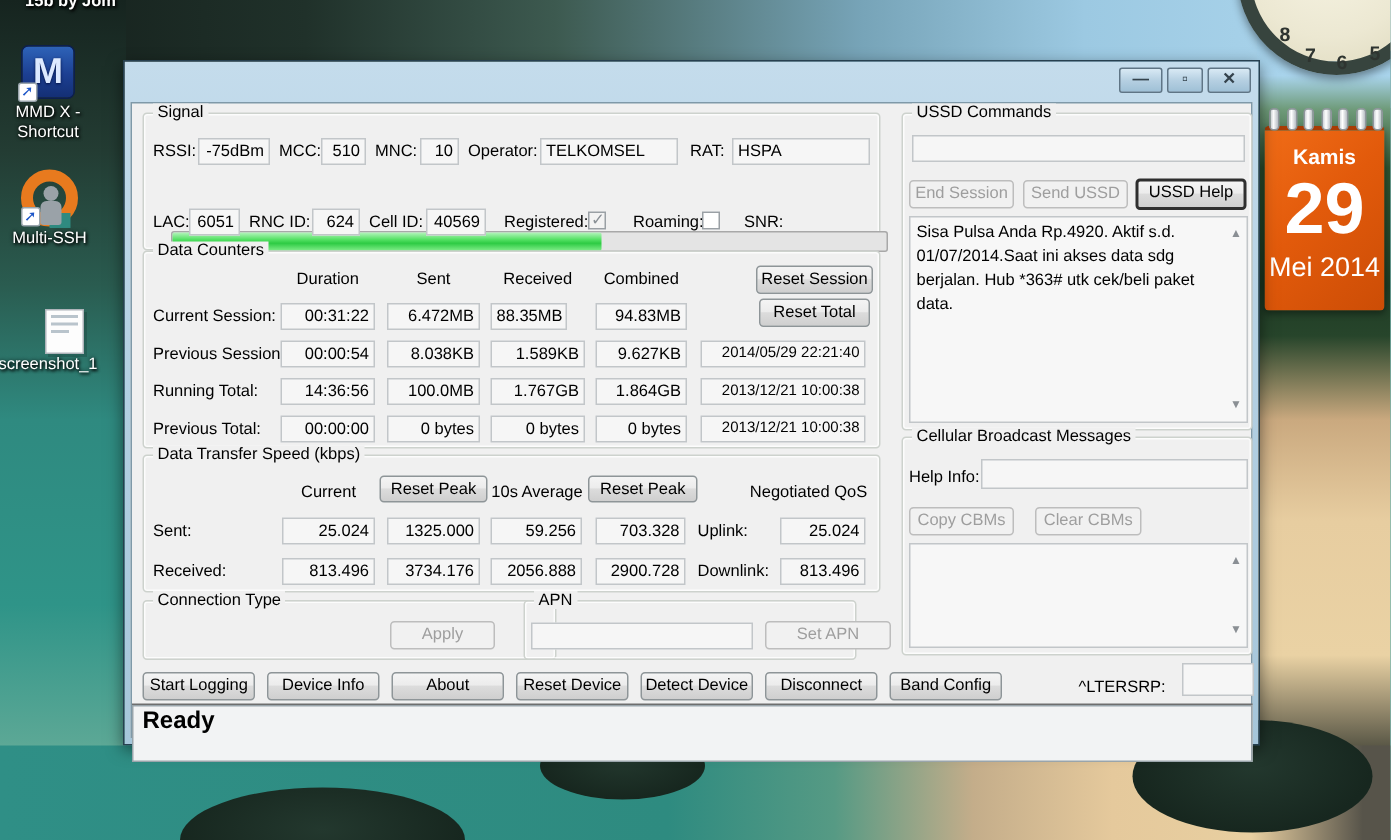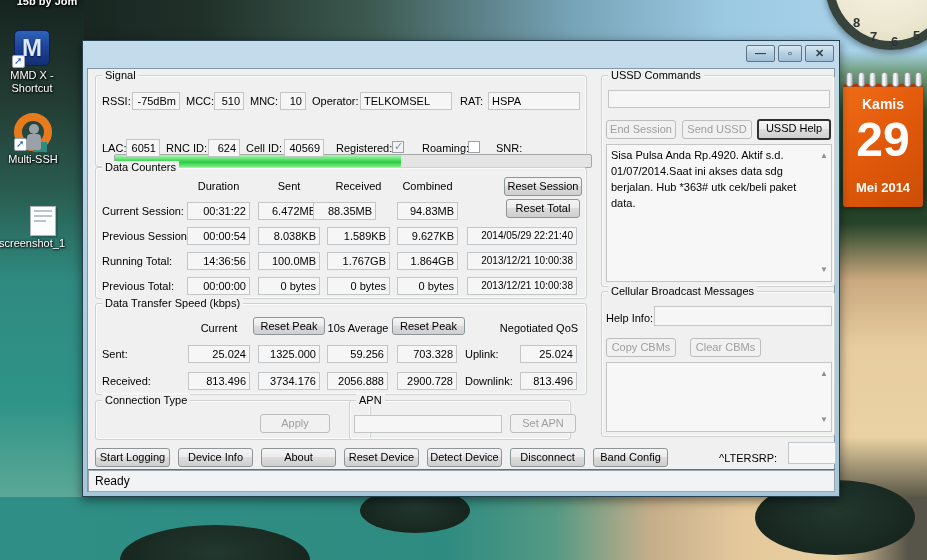--- a/index.html
+++ b/index.html
@@ -38,21 +38,21 @@
     border:9px solid #37443e; background:radial-gradient(circle at 45% 35%,#f7f4e4 0%,#ece8d2 60%,#ddd8bc 100%);
     box-shadow:0 3px 6px rgba(0,0,0,.4); }
   .clock-num { position:absolute; color:#2e3430; font-weight:bold; font-size:13px; }
   .cal-rings { left:846px; top:72px; width:76px; height:16px; display:flex; justify-content:space-between; z-index:3; }
   .ring { width:7px; height:15px; background:linear-gradient(90deg,#cfd4d8,#ffffff 40%,#b8bec4); border:1px solid #8f969c; border-radius:3px; }
   .cal-body { left:843px; top:84px; width:80px; height:123px; border-radius:3px;
     background:linear-gradient(135deg,#f06c17 0%,#e25a0b 45%,#cc4d06 100%);
     border-top:3px solid #a83c04; box-shadow:0 2px 4px rgba(0,0,0,.35); z-index:2; text-align:center; color:#fff; }
   .cal-day-name { margin-top:9px; font-size:14px; font-weight:bold; }
   .cal-day { font-size:48px; font-weight:bold; line-height:52px; margin-top:2px; }
-  .cal-month { font-size:13px; font-weight:bold; margin-top:14px; }
+  .cal-month { font-size:18px; font-weight:normal; margin-top:2px; }
 
   
   .window { left:82px; top:40px; width:758px; height:457px; z-index:5;
     background:linear-gradient(180deg,#c4dcec 0%,#b2cfe2 50%,#a6c6da 100%);
     border:1px solid #274050; box-shadow:0 3px 10px rgba(0,0,0,.5); }
   .titlebar { position:absolute; left:0; top:0; width:100%; height:27px;
     background:linear-gradient(90deg,rgba(18,34,28,.92) 0%,rgba(45,70,62,.85) 22%,rgba(95,130,130,.6) 45%,rgba(150,195,220,.55) 68%,rgba(175,215,238,.6) 100%); }
   .title-text { position:absolute; left:28px; top:6px; font-size:12px; color:#0d1215; text-shadow:0 0 5px rgba(255,255,255,.55); }
   .app-icon { position:absolute; left:9px; top:6px; width:13px; height:15px; background:linear-gradient(180deg,#e8eef2,#b9c4cc); border:1px solid #55606a; border-radius:2px; }
   .app-icon::before { content:""; position:absolute; left:2px; top:2px; width:7px; height:7px; background:#7fb2d8; border:1px solid #4a6a85; }
@@ -74,21 +74,21 @@
   .cb { position:absolute; width:12px; height:12px; background:#fff; border:1px solid #9aa0a5; }
   .cb.checked { background:#f3f3f3; }
   .cb.checked::before { content:"✓"; position:absolute; left:1px; top:-2px; font-size:11px; color:#8a9096; }
   .pbar { position:absolute; left:18px; top:78px; width:478px; height:14px; background:#e4e4e4; border:1px solid #a8a8a8; border-radius:2px; }
   .pfill { height:100%; background:linear-gradient(180deg,#b4f4bc 0%,#52e062 40%,#2ecb44 60%,#7dec86 100%); border-radius:1px; }
   .combo { position:absolute; height:20px; background:#f7f7f7; border:1px solid #a8aeb3; font-size:11px; line-height:18px; padding:0 4px; }
   .combo::after { content:"▼"; position:absolute; right:4px; top:4px; font-size:8px; color:#333; }
   .txtarea { position:absolute; background:#f7f7f7; border:1px solid #c2c6c9; font-size:11px; line-height:16px; padding:2px 16px 2px 4px; }
   .scr-up::before { content:"▲"; position:absolute; right:3px; top:3px; font-size:8px; color:#8a8f94; }
   .scr-dn::after { content:"▼"; position:absolute; right:3px; bottom:3px; font-size:8px; color:#8a8f94; }
-  .statusbar { position:absolute; left:5px; top:429px; width:747px; height:22px; background:#f2f3f4; border:1px solid #9aa5ab; box-shadow:0 -1px 0 #6e6e6e; font-size:12px; line-height:20px; padding-left:6px; }
+  .statusbar { position:absolute; left:5px; top:429px; width:747px; height:38px; background:#f2f3f4; border:1px solid #9aa5ab; box-shadow:0 -1px 0 #6e6e6e; font-size:16px; line-height:20px; padding-left:6px;font-weight:bold; }
   .hdr { position:absolute; font-size:11px; text-align:center; }
   .ts { font-size:10px; letter-spacing:0; }
 </style>
 </head>
 <body>
 
 <div class="abs wall-base"></div>
 <div class="abs wall-top"></div>
 <div class="abs wall-left"></div>
 <div class="abs wall-right"></div>
@@ -191,21 +191,21 @@
     <span class="hdr" style="left:91px;top:12px;width:63px;">Duration</span>
     <span class="hdr" style="left:162px;top:12px;width:62px;">Sent</span>
     <span class="hdr" style="left:231px;top:12px;width:63px;">Received</span>
     <span class="hdr" style="left:301px;top:12px;width:61px;">Combined</span>
     <div class="btn" style="left:408px;top:9px;width:78px;">Reset Session</div>
     <div class="btn" style="left:410px;top:31px;width:74px;">Reset Total</div>
 
     <span class="lbl" style="left:6px;top:37px;">Current Session:</span>
     <div class="fld num" style="left:91px;top:34px;width:63px;">00:31:22</div>
     <div class="fld num" style="left:162px;top:34px;width:62px;">6.472MB</div>
-    <div class="fld num" style="left:217px;top:34px;width:63px;">88.35MB</div>
+    <div class="fld num" style="left:231px;top:34px;width:51px;">88.35MB</div>
     <div class="fld num" style="left:301px;top:34px;width:61px;">94.83MB</div>
 
     <span class="lbl" style="left:6px;top:62px;">Previous Session:</span>
     <div class="fld num" style="left:91px;top:59px;width:63px;">00:00:54</div>
     <div class="fld num" style="left:162px;top:59px;width:62px;">8.038KB</div>
     <div class="fld num" style="left:231px;top:59px;width:63px;">1.589KB</div>
     <div class="fld num" style="left:301px;top:59px;width:61px;">9.627KB</div>
     <div class="fld num ts" style="left:371px;top:59px;width:110px;">2014/05/29 22:21:40</div>
 
     <span class="lbl" style="left:6px;top:87px;">Running Total:</span>
@@ -248,21 +248,21 @@
     <div class="fld num" style="left:424px;top:68px;width:57px;">813.496</div>
   </div>
 
   <div class="grp" style="left:12px;top:359px;width:276px;height:40px;">
     <span class="grp-label">Connection Type</span>
     <div class="btn disabled" style="left:164px;top:13px;width:70px;">Apply</div>
   </div>
   <div class="grp" style="left:266px;top:359px;width:222px;height:40px;">
     <span class="grp-label">APN</span>
     <div class="fld" style="left:4px;top:14px;width:148px;"></div>
-    <div class="btn disabled" style="left:160px;top:13px;width:66px;">Set APN</div>
+    <div class="btn disabled" style="left:160px;top:13px;width:84px;">Set APN</div>
   </div>
 
   <div class="btn" style="left:12px;top:407px;width:75px;">Start Logging</div>
   <div class="btn" style="left:95px;top:407px;width:75px;">Device Info</div>
   <div class="btn" style="left:178px;top:407px;width:75px;">About</div>
   <div class="btn" style="left:261px;top:407px;width:75px;">Reset Device</div>
   <div class="btn" style="left:344px;top:407px;width:75px;">Detect Device</div>
   <div class="btn" style="left:427px;top:407px;width:75px;">Disconnect</div>
   <div class="btn" style="left:510px;top:407px;width:75px;">Band Config</div>
   <span class="lbl" style="left:636px;top:411px;">^LTERSRP:</span>

